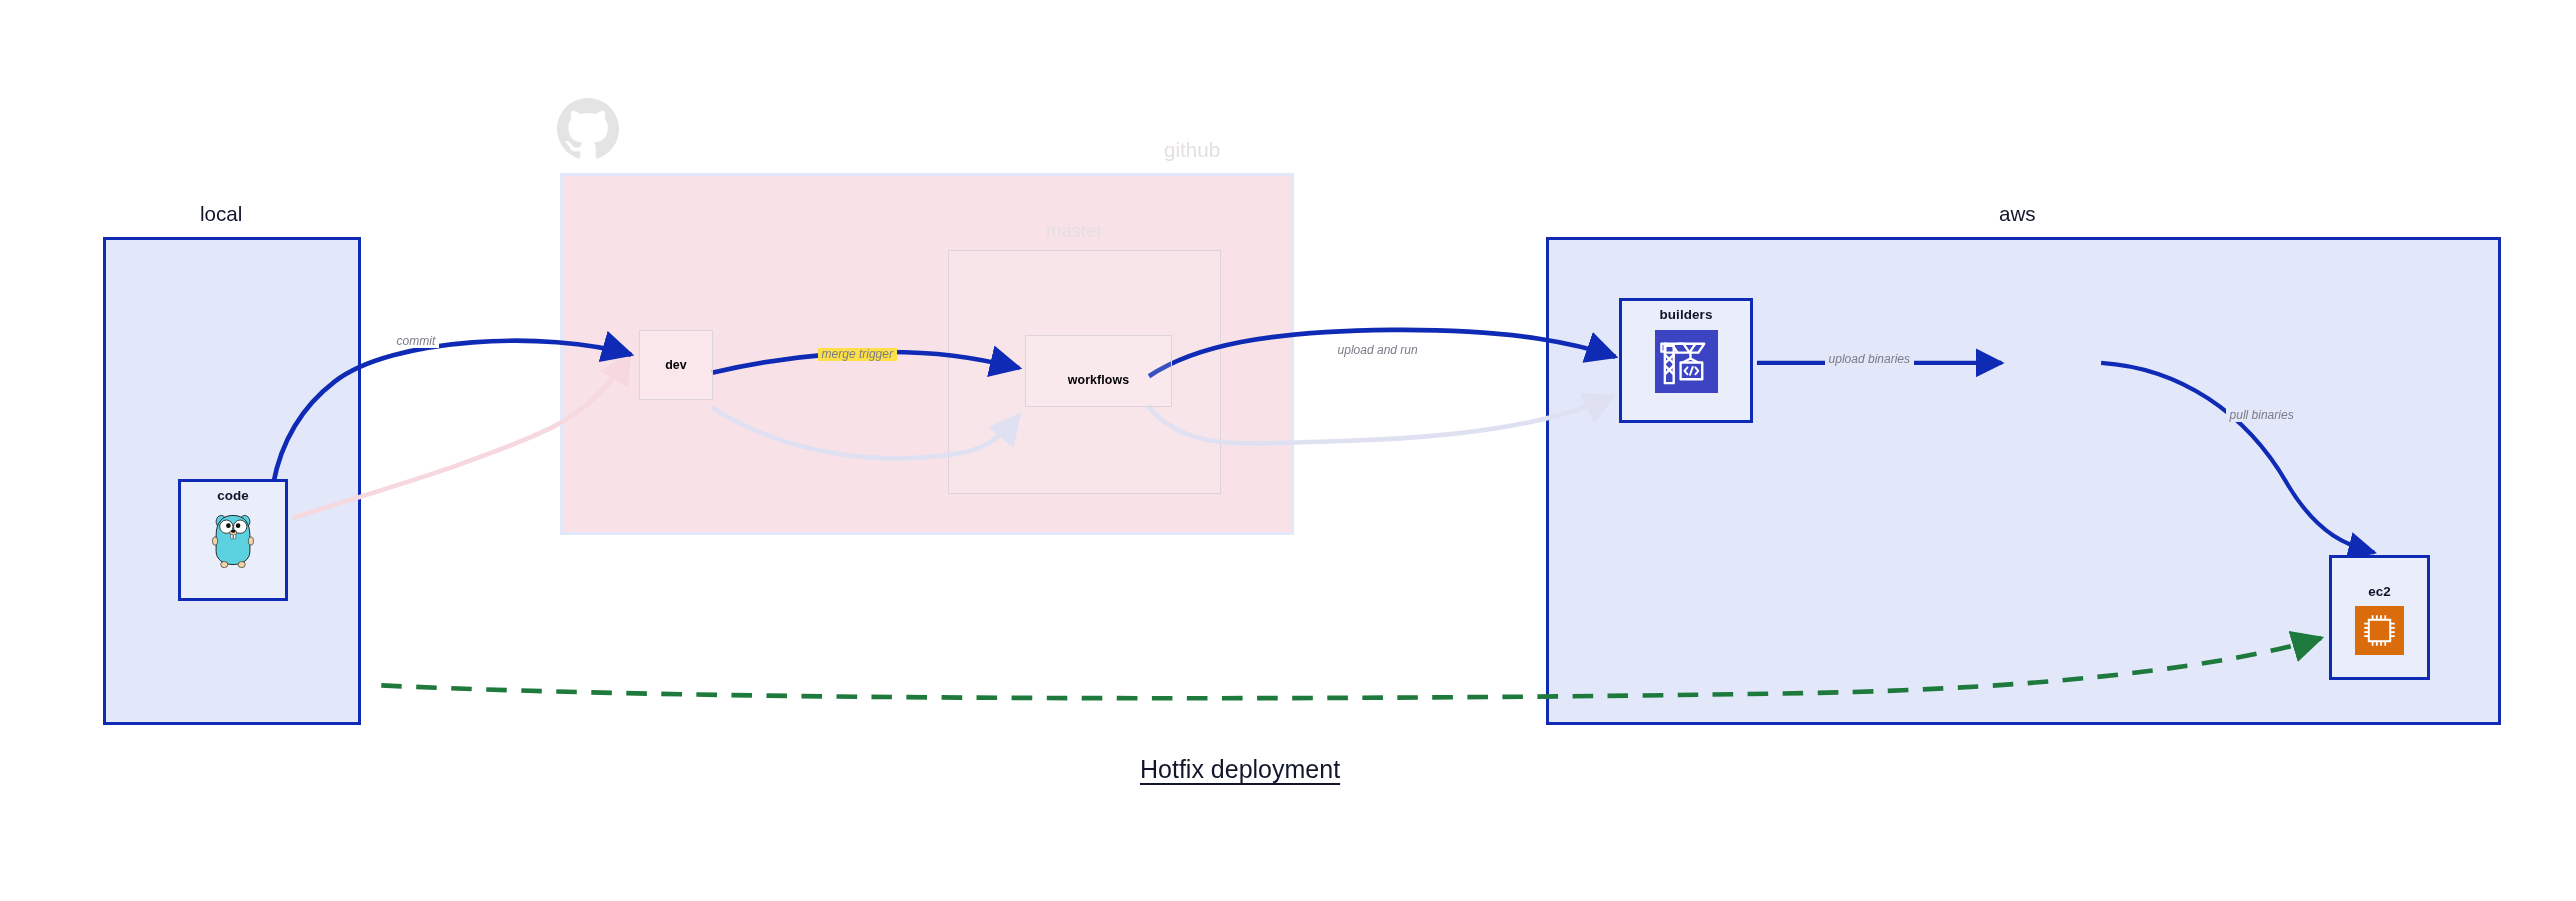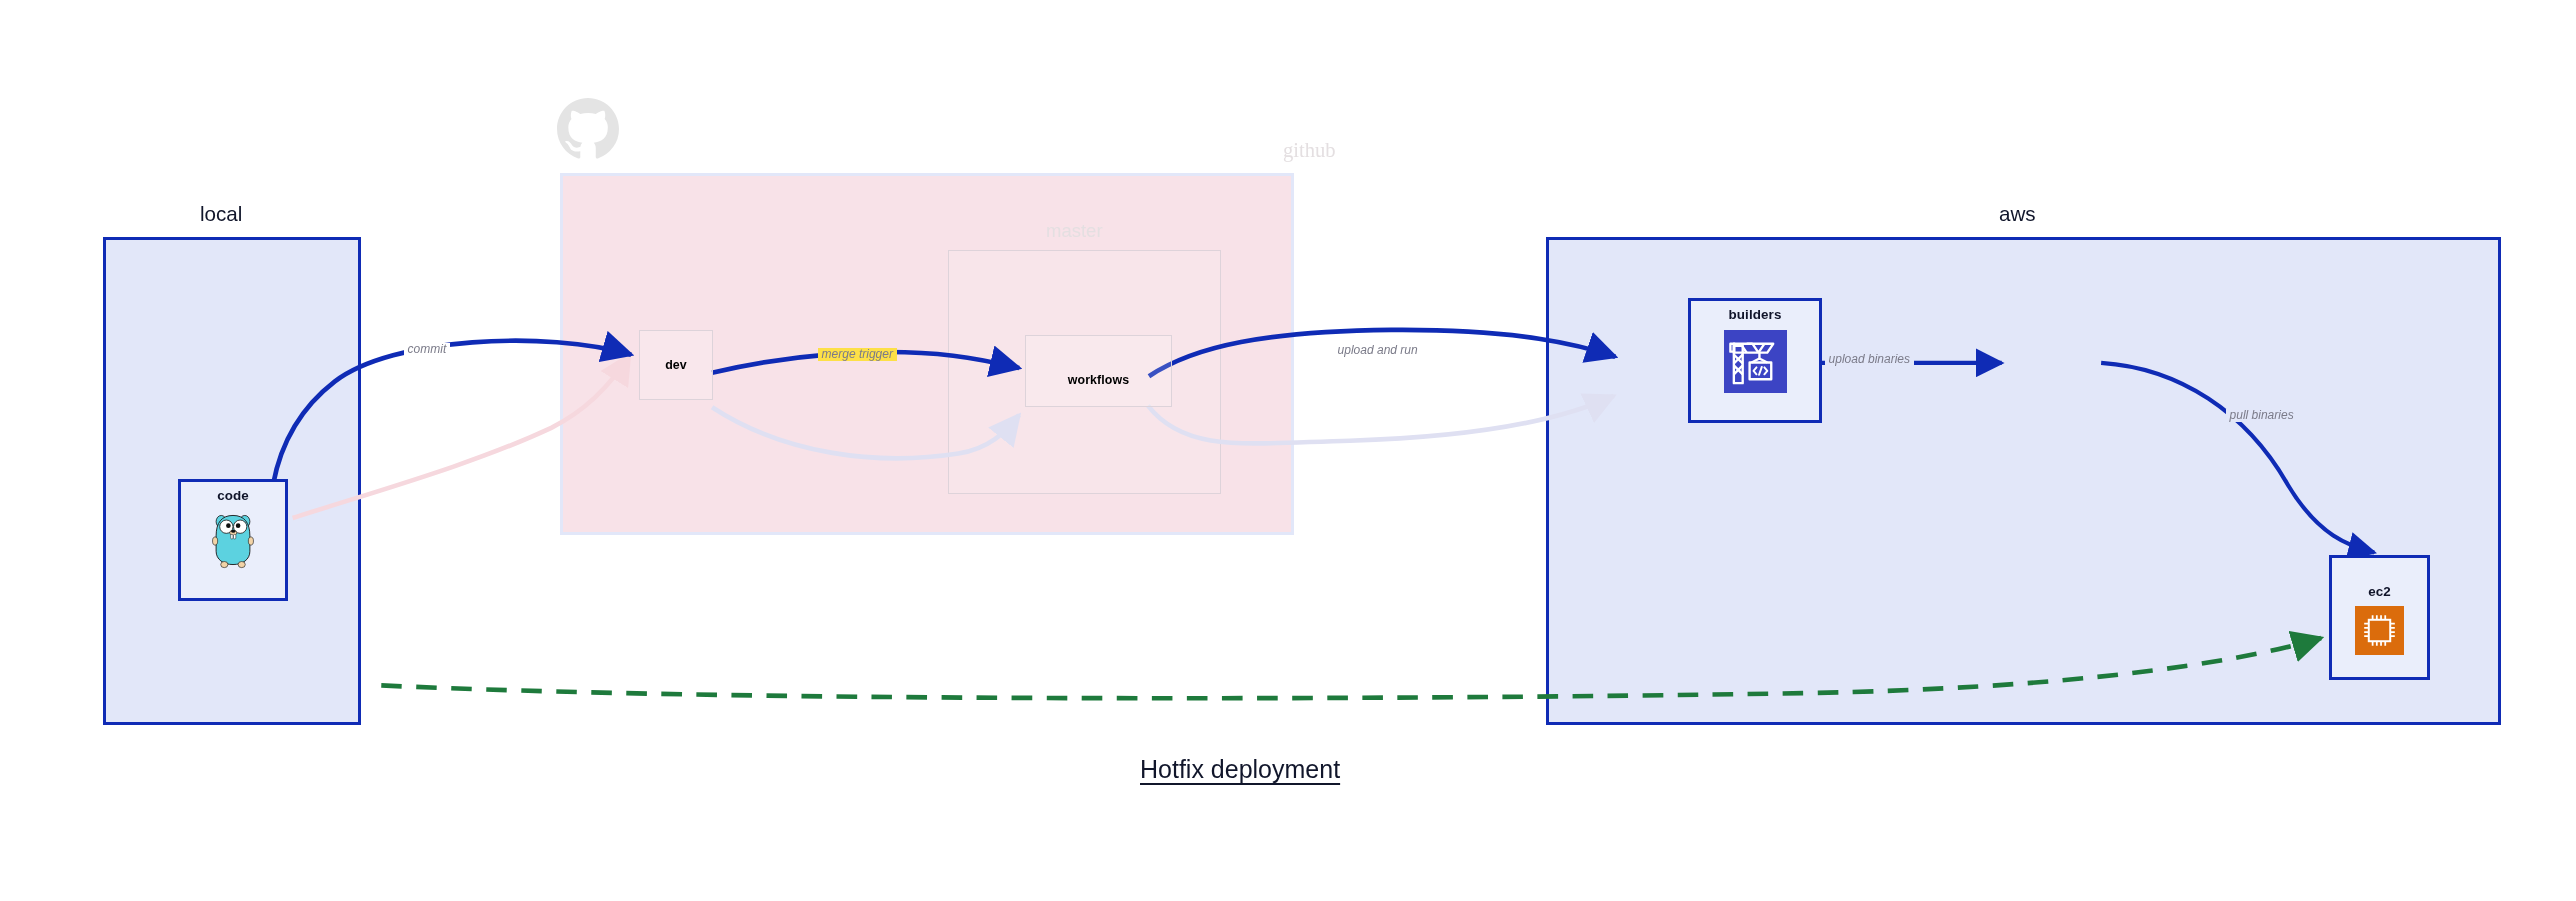--- a/index.html
+++ b/index.html
@@ -41,21 +41,21 @@
 </style>
 </head>
 <body>
 
 <div id="stage">
 
   <div class="group group-local" style="left:103px;top:237px;width:258px;height:488px;"></div>
   <div class="group-title" style="left:200px;top:204px;">local</div>
 
   <div class="group group-github" style="left:560px;top:173px;width:734px;height:362px;"></div>
-  <div class="group-title faded" style="left:1283px;top:140px;font-family:Liberation Serif, serif;">github</div>
+  <div class="group-title faded" style="left:1164px;top:140px;">github</div>
 
   <div class="octocat" style="left:557px;top:98px;width:62px;height:62px;">
     <svg viewBox="0 0 16 16" width="62" height="62" aria-hidden="true">
       <path fill="#e4e4e4" d="M8 0C3.58 0 0 3.58 0 8c0 3.54 2.29 6.53 5.47 7.59.4.07.55-.17.55-.38
         0-.19-.01-.82-.01-1.49-2.01.37-2.53-.49-2.69-.94-.09-.23-.48-.94-.82-1.13-.28-.15-.68-.52-.01-.53.63-.01
         1.08.58 1.23.82.72 1.21 1.87.87 2.33.66.07-.52.28-.87.51-1.07-1.78-.2-3.64-.89-3.64-3.95
         0-.87.31-1.59.82-2.15-.08-.2-.36-1.02.08-2.12 0 0 .67-.21 2.2.82.64-.18 1.32-.27 2-.27.68 0
         1.36.09 2 .27 1.53-1.04 2.2-.82 2.2-.82.44 1.1.16 1.92.08 2.12.51.56.82 1.27.82 2.15 0
         3.07-1.87 3.75-3.65 3.95.29.25.54.73.54 1.48 0 1.07-.01 1.93-.01 2.2 0 .21.15.46.55.38A8.012
         8.012 0 0 0 16 8c0-4.42-3.58-8-8-8z"></path>
@@ -133,21 +133,21 @@
   </div>
 
   <div class="node faded" style="left:639px;top:330px;width:74px;height:70px;justify-content:center;">
     <div class="node-label" style="margin:0;font-size:12.4px;">dev</div>
   </div>
 
   <div class="node faded" style="left:1025px;top:335px;width:147px;height:72px;justify-content:flex-end;">
     <div class="node-label" style="margin:0 0 19.6px 0;font-size:12.4px;">workflows</div>
   </div>
 
-  <div class="node" style="left:1688px;top:298px;width:134px;height:125px;">
+  <div class="node" style="left:1619px;top:298px;width:134px;height:125px;">
     <div class="node-label">builders</div>
     <div class="node-icon">
       <svg width="63" height="63" viewBox="0 0 64 64" aria-hidden="true">
         <rect x="0" y="0" width="64" height="64" fill="#3c44c4"></rect>
         <g fill="none" stroke="#ffffff" stroke-width="2.4" stroke-linejoin="round">
 
           <rect x="10" y="16" width="9" height="38"></rect>
           <path d="M10 25 L19 34 M19 25 L10 34 M10 36 L19 45 M19 36 L10 45"></path>
 
           <rect x="6.5" y="14" width="4" height="8"></rect>
@@ -181,21 +181,21 @@
         <g stroke="#ffffff" stroke-width="2.3" stroke-linecap="butt">
           <path d="M23 18 L23 12 M28.5 18 L28.5 12 M34 18 L34 12 M39.5 18 L39.5 12"></path>
           <path d="M23 46 L23 52 M28.5 46 L28.5 52 M34 46 L34 52 M39.5 46 L39.5 52"></path>
           <path d="M18 23 L12 23 M18 28.5 L12 28.5 M18 34 L12 34 M18 39.5 L12 39.5"></path>
           <path d="M46 23 L52 23 M46 28.5 L52 28.5 M46 34 L52 34 M46 39.5 L52 39.5"></path>
         </g>
       </svg>
     </div>
   </div>
 
-  <div class="edge-label on-pink" style="left:404px;top:335px;background:#ffffff;margin-top:8px;">commit</div>
+  <div class="edge-label on-pink" style="left:393px;top:335px;background:#ffffff;">commit</div>
 
   <div class="edge-label on-pink" style="left:818px;top:348px;">merge trigger</div>
 
   <div class="edge-label" style="left:1334px;top:344px;">upload and run</div>
 
   <div class="edge-label" style="left:1825px;top:353px;background:#e2e7f9;">upload binaries</div>
 
   <div class="edge-label" style="left:2190px;top:409px;background:#e2e7f9;margin-left:36px;">pull binaries</div>
 
   <div class="caption" style="left:1140px;top:755px;">Hotfix deployment</div>

